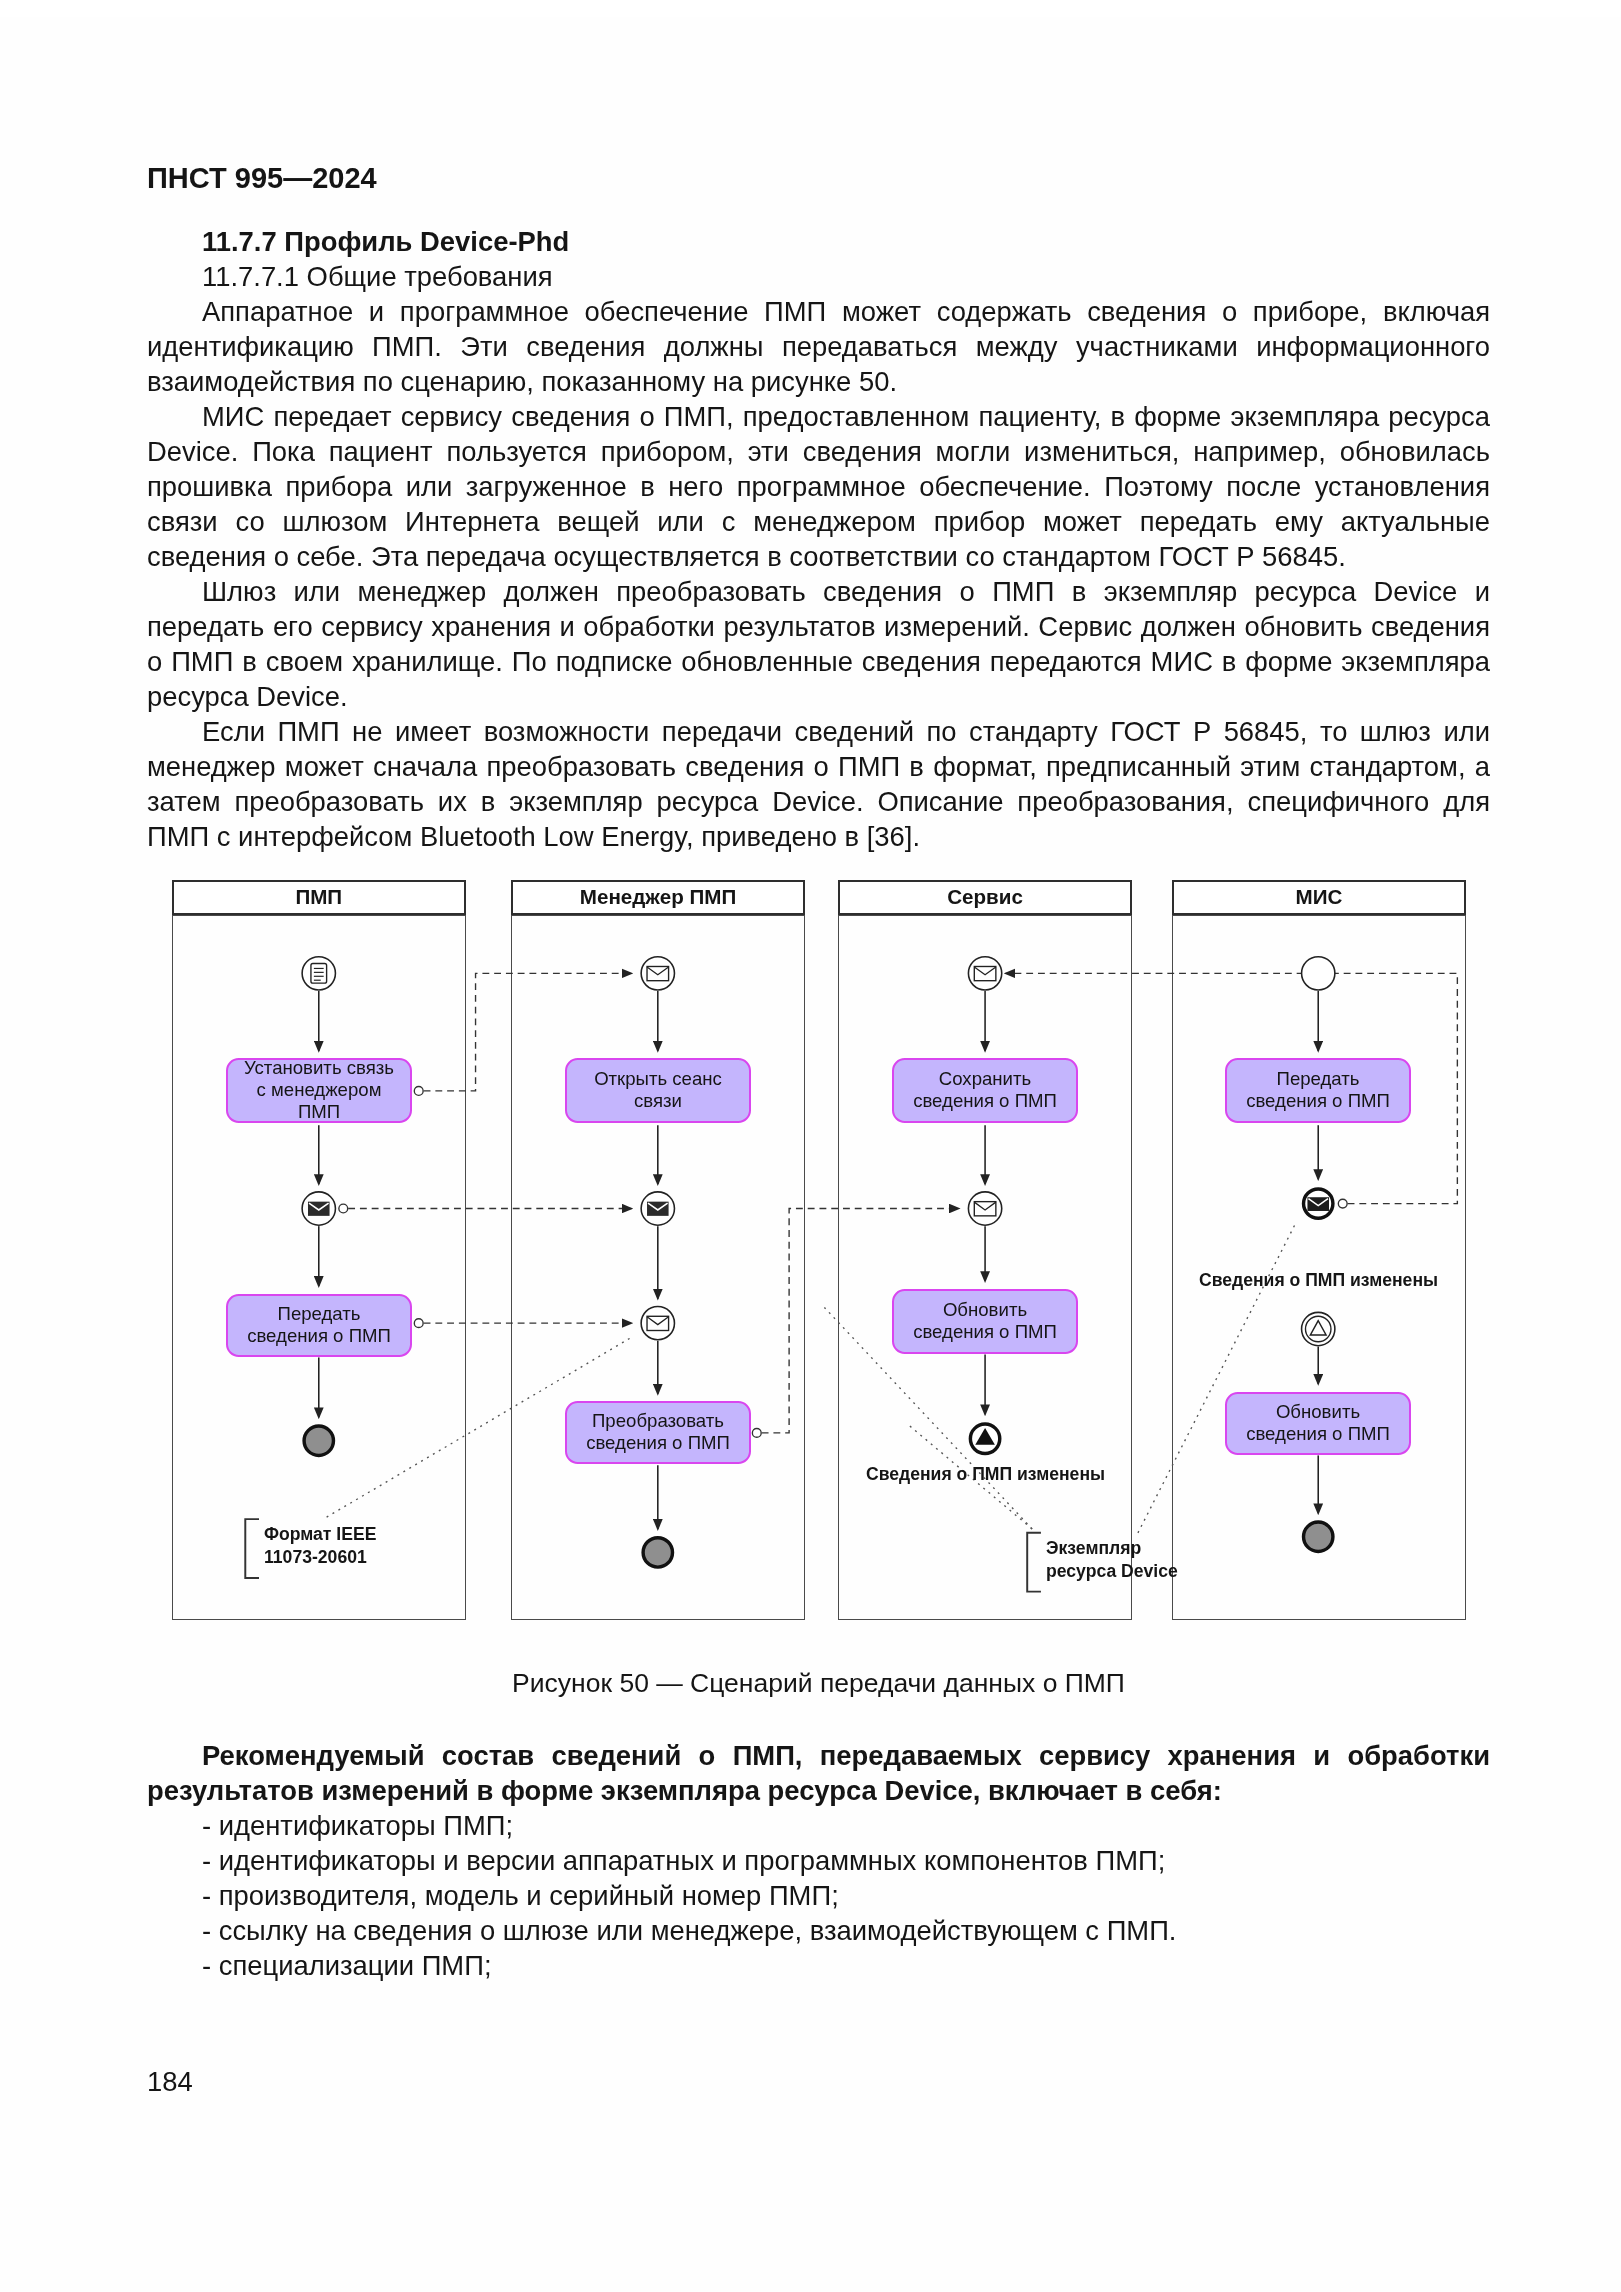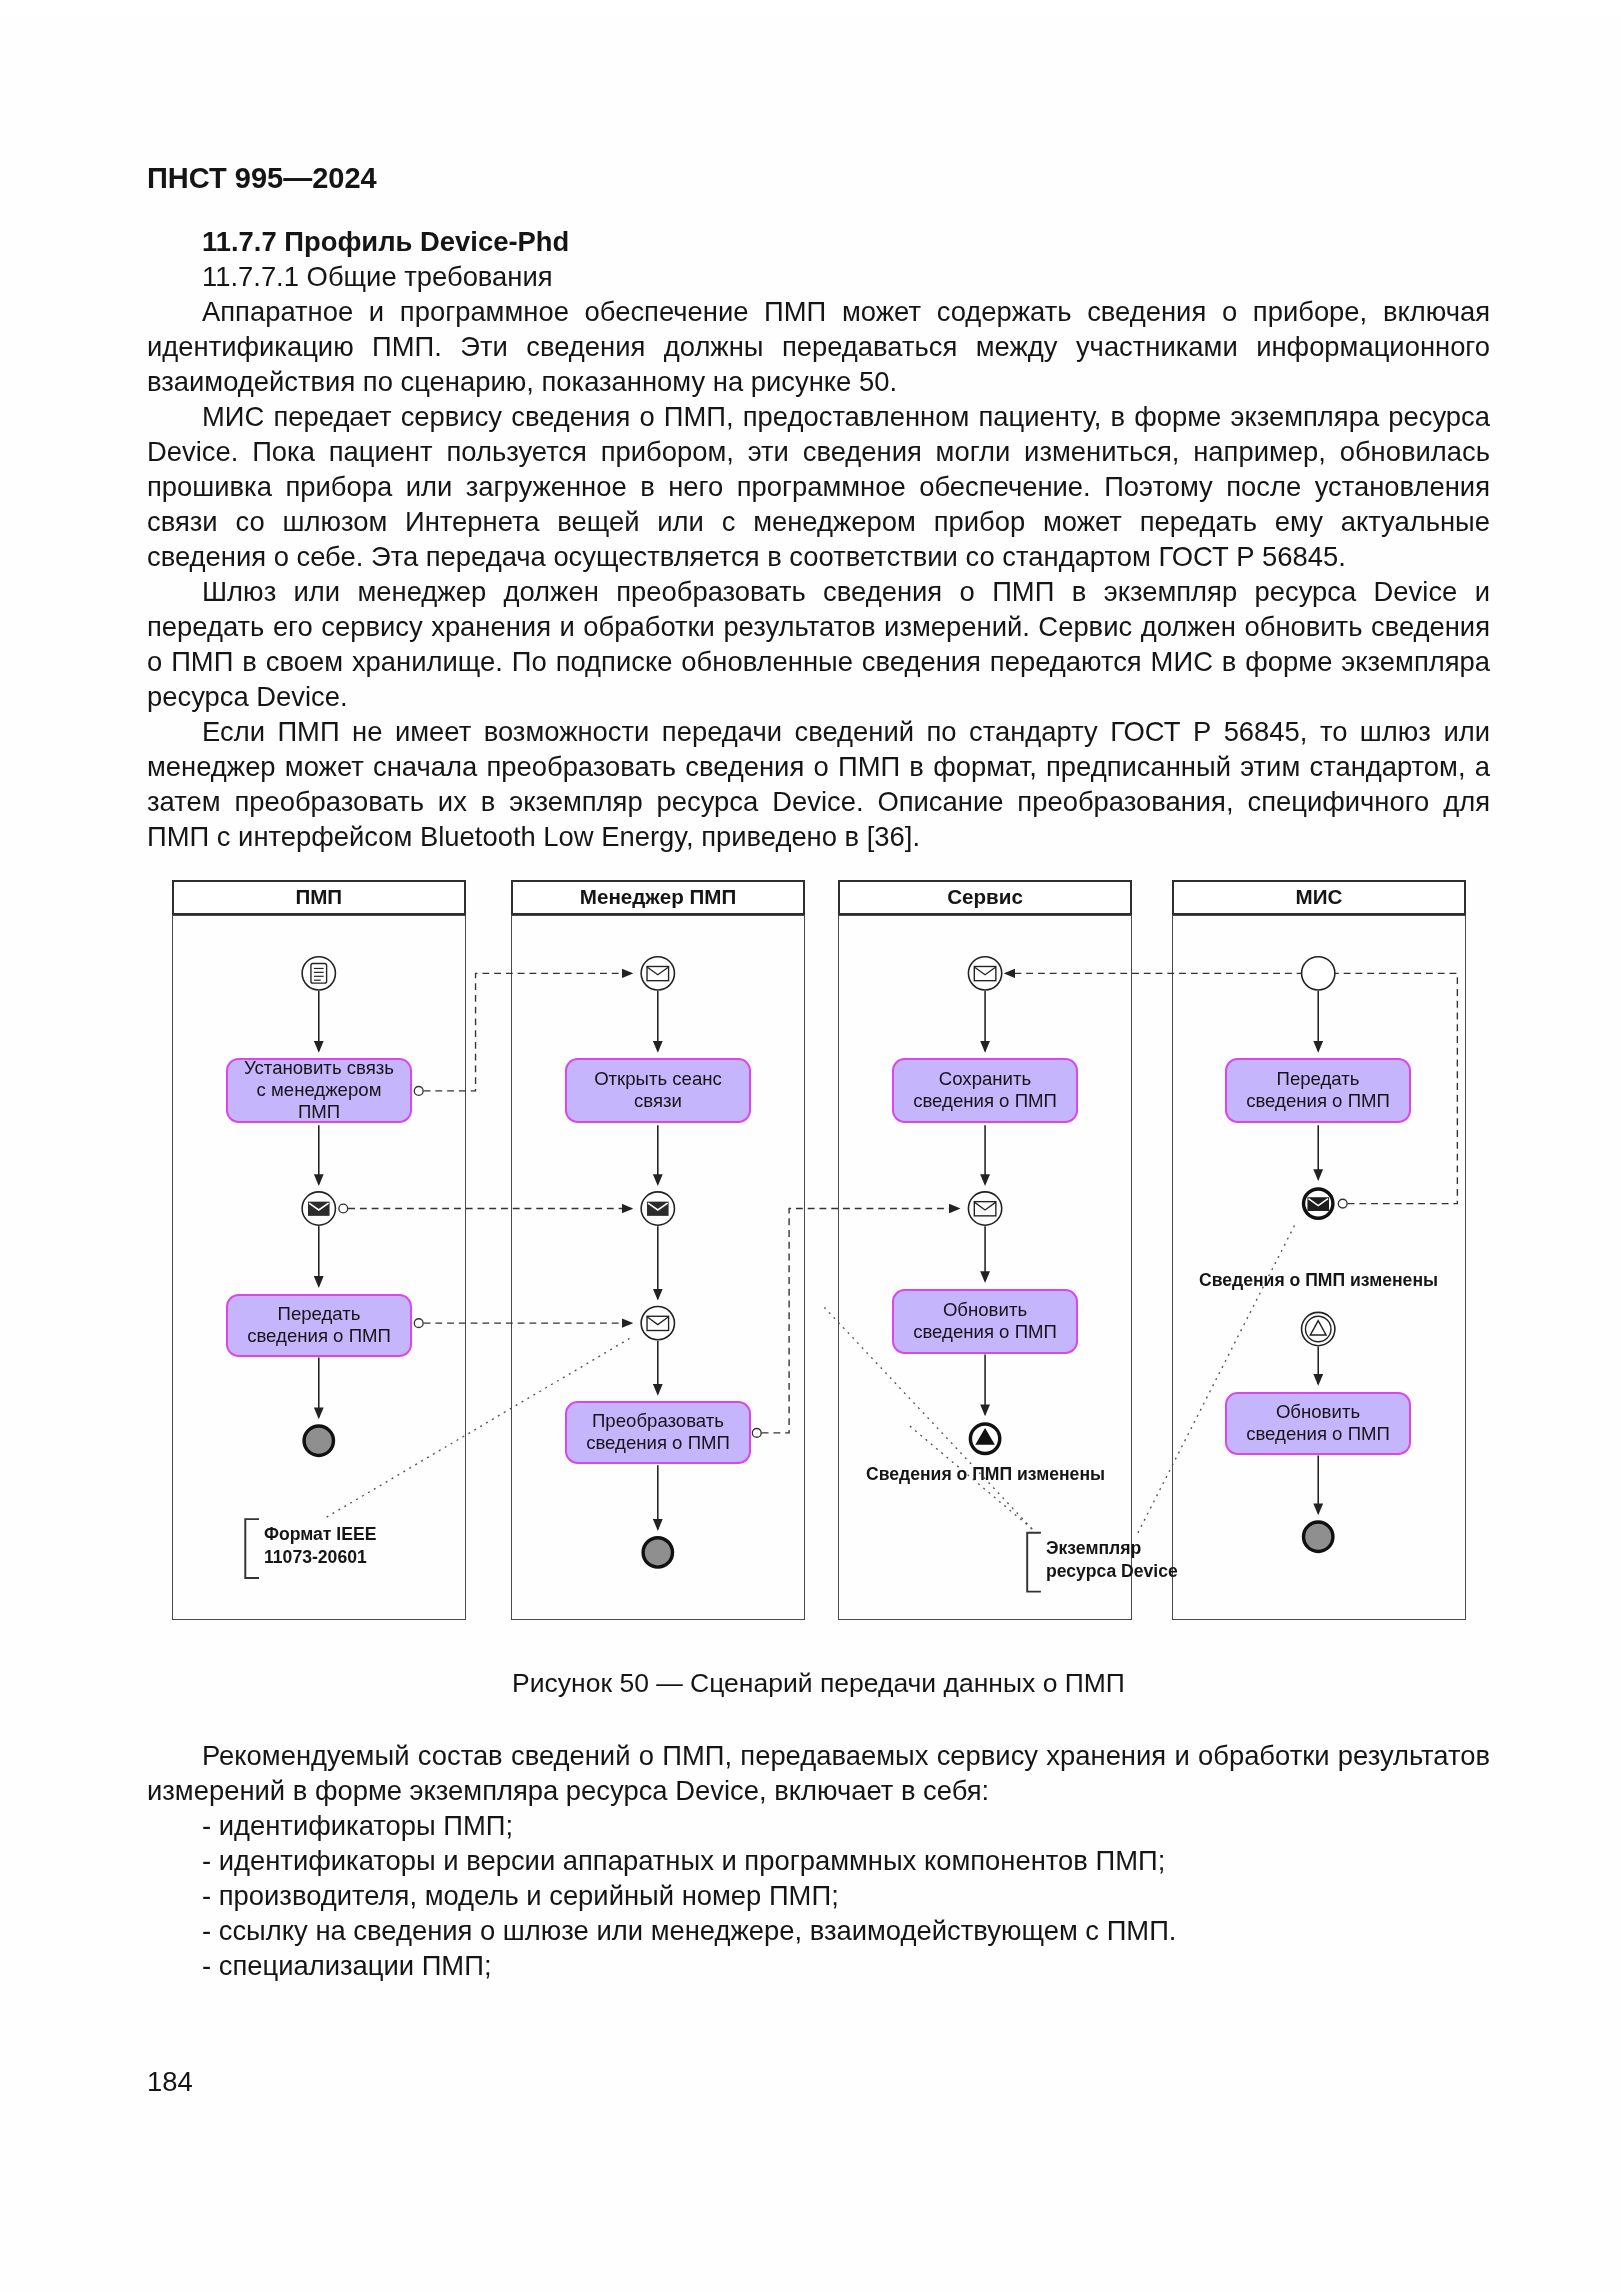--- a/index.html
+++ b/index.html
@@ -30,21 +30,21 @@
   }
   .task {
     position:absolute; background:#c4b5fd; border:2px solid #d946ef; border-radius:12.7px;
     display:flex; align-items:center; justify-content:center; text-align:center;
     font-size:18.6px; font-weight:normal; line-height:1.18; padding:3.9px 9.8px; z-index:3;
   }
   .evt-label { position:absolute; text-align:center; font-size:17.6px; font-weight:bold; white-space:nowrap; z-index:3; }
   .annot { position:absolute; font-size:17.6px; font-weight:bold; line-height:23.5px; z-index:3; }
 
   .caption { text-align:center; font-size:26.5px; margin-top:33px; }
-  .closing { margin-top:39px; }
+  .closing { margin-top:39px;font-weight:bold; }
   .page-number { position:absolute; left:147px; top:2049px; font-size:27.4px; }
 </style>
 </head>
 <body>
 
 <div class="page">
   <div class="content">
 
     <div class="running-header">ПНСТ 995—2024</div>
 

